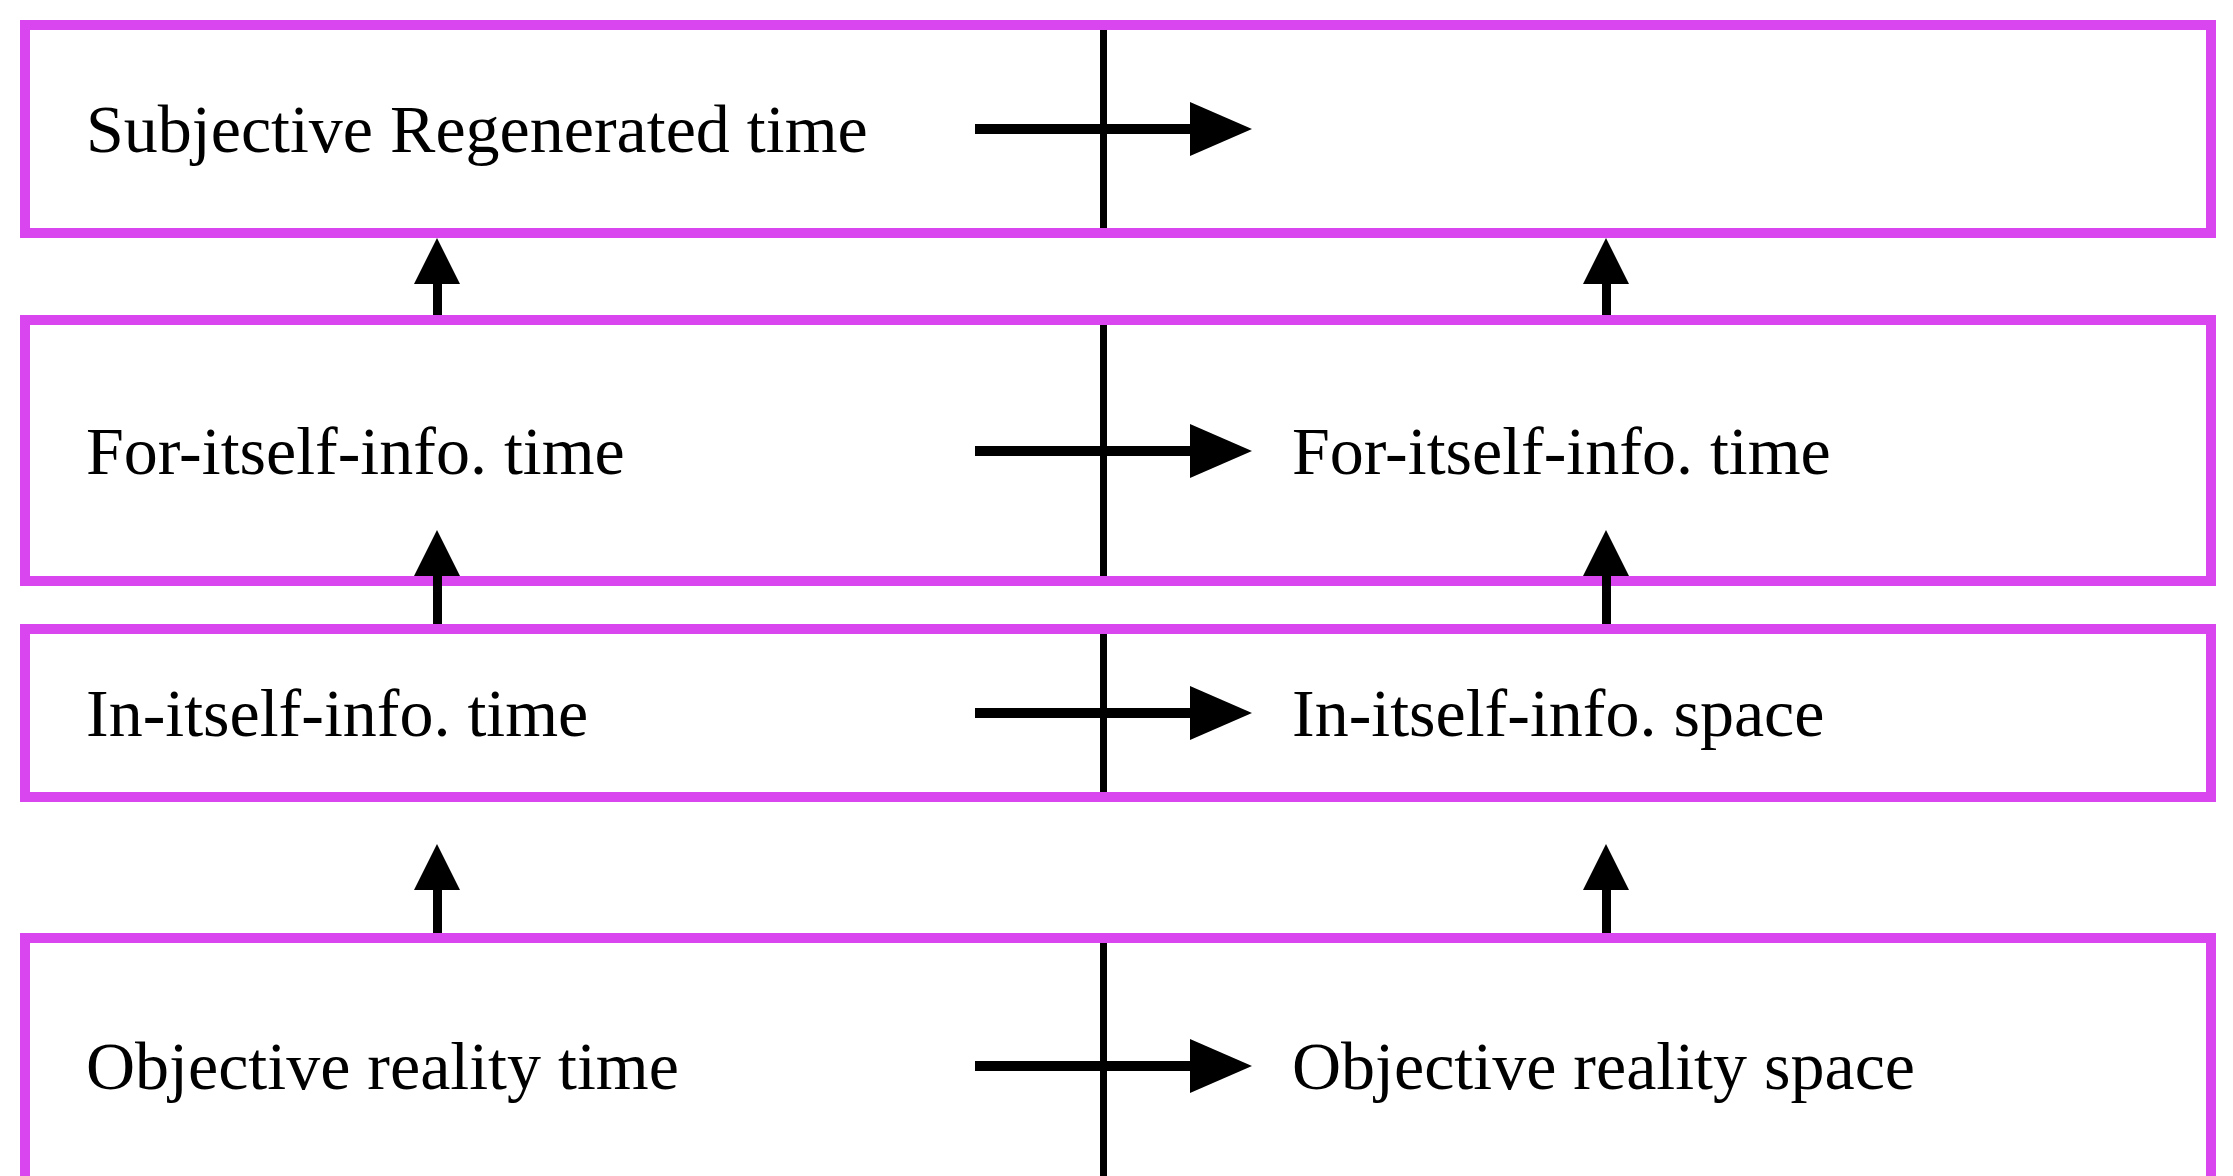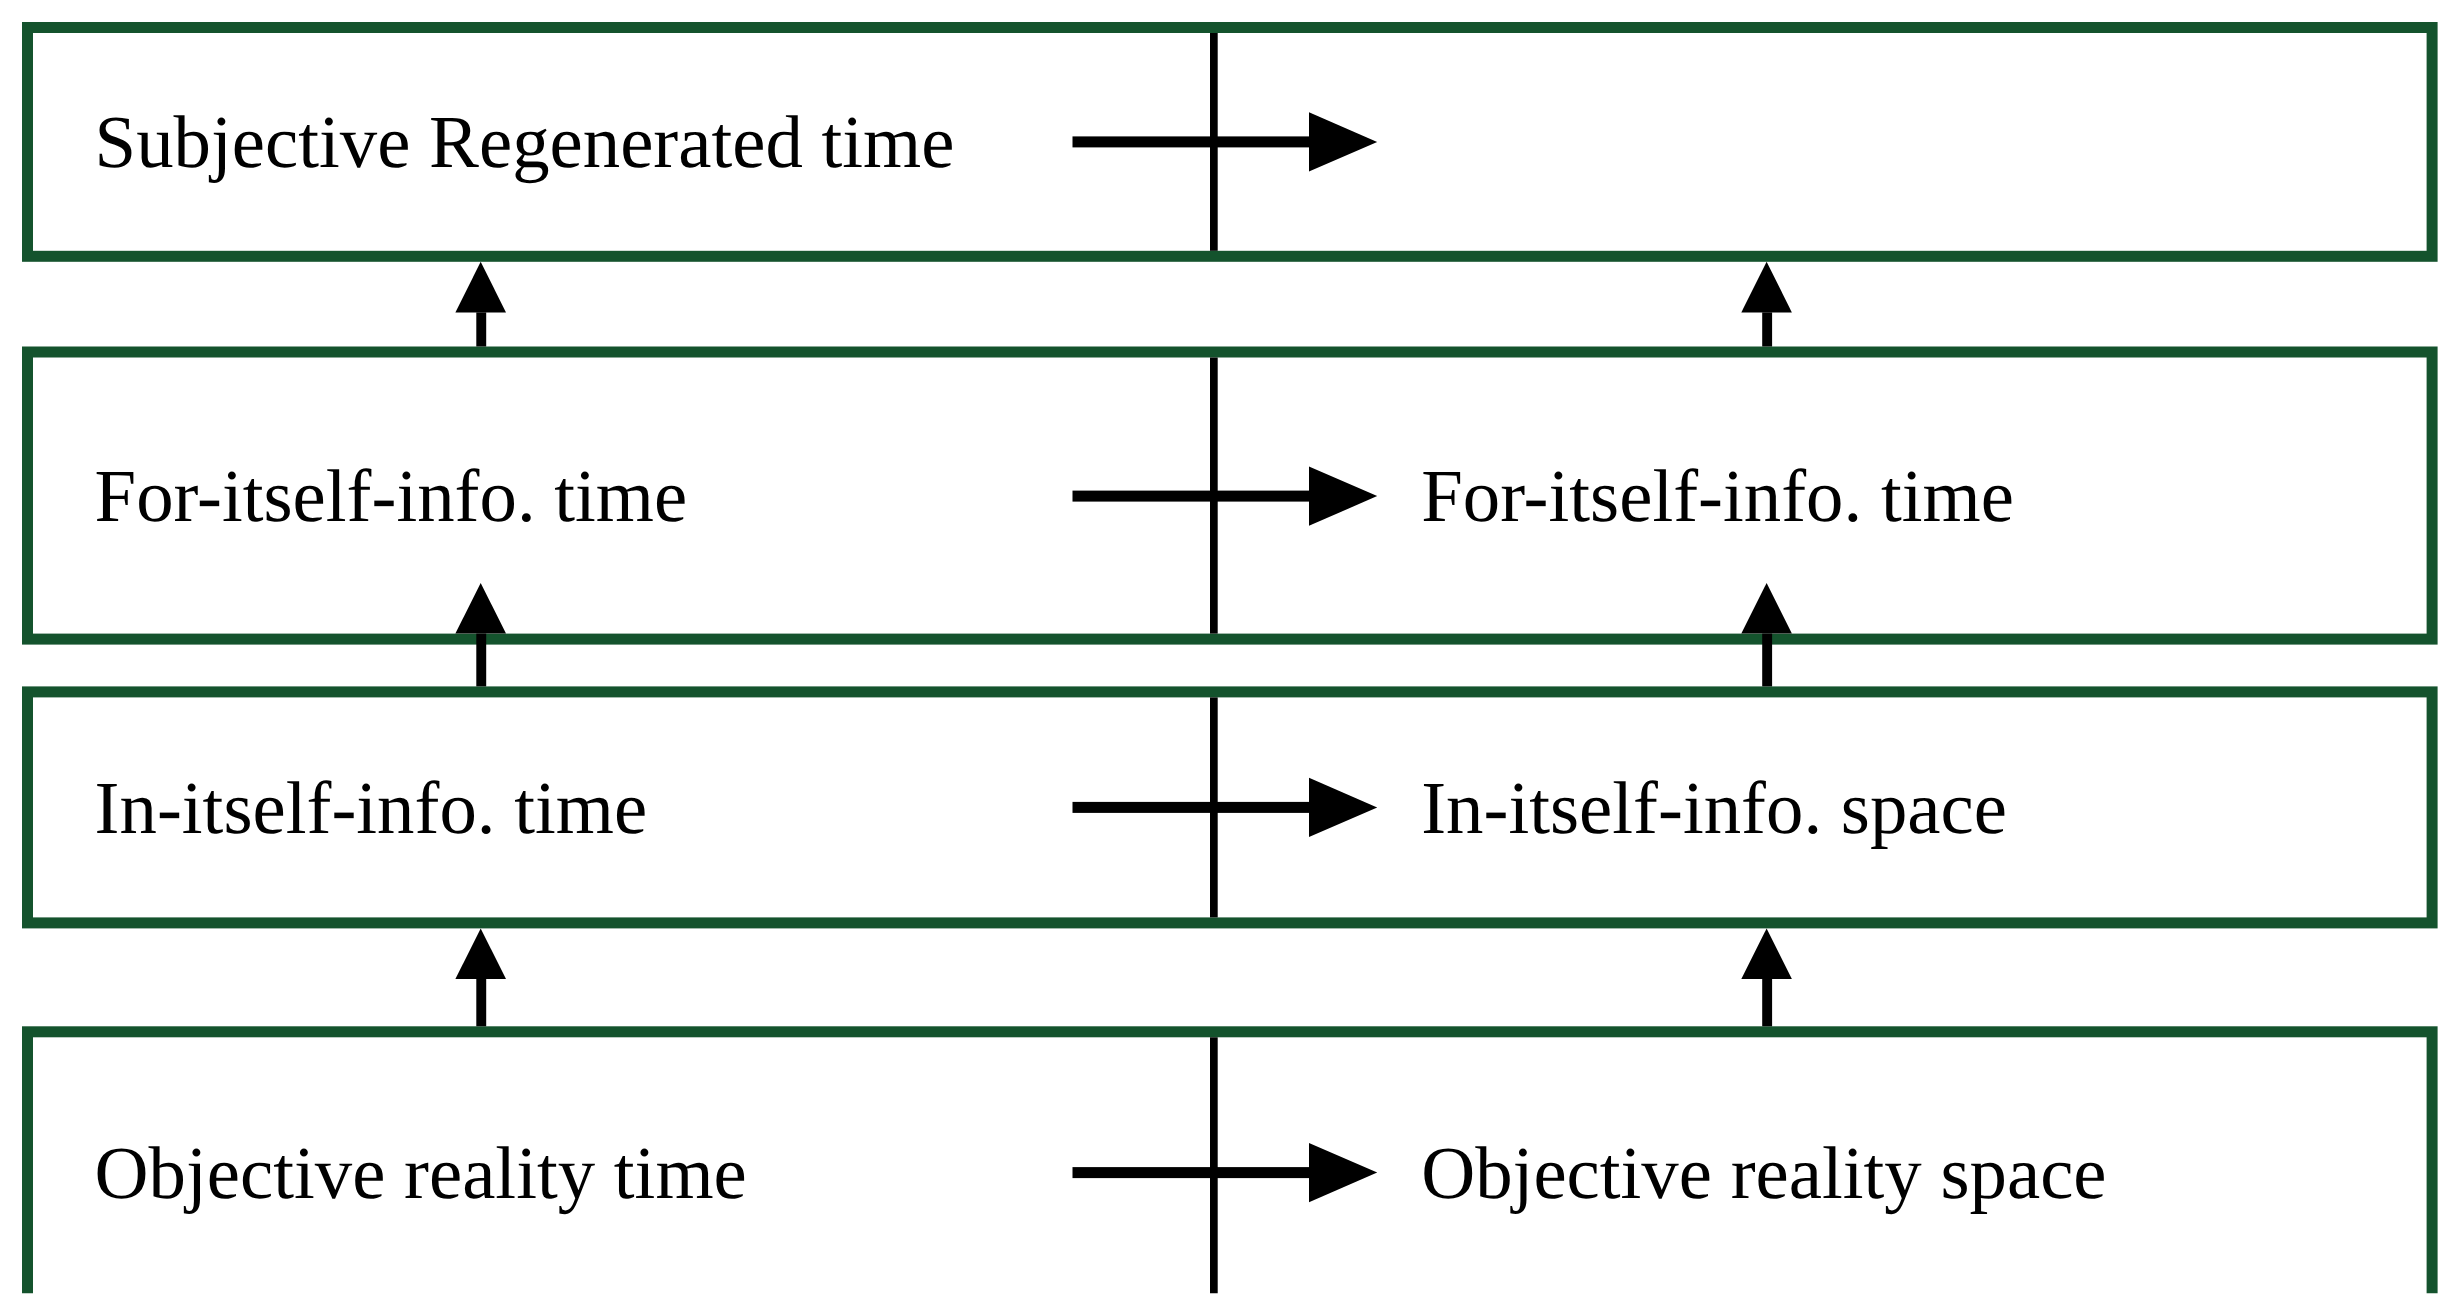--- a/index.html
+++ b/index.html
@@ -13,21 +13,21 @@
     height: 1176px;
     background: #ffffff;
     font-family: "Liberation Serif", "DejaVu Serif", serif;
     color: #000000;
     overflow: hidden;
   }
   .row {
     position: absolute;
     left: 20px;
     width: 2196px;
-    border: 10px solid #14532d;
+    border: 10px solid #d946ef;
     box-sizing: border-box;
     background: #ffffff;
   }
   .divider {
     position: absolute;
     top: 0;
     bottom: 0;
     left: 1070px;
     width: 7px;
     background: #000000;
@@ -105,21 +105,21 @@
   <section class="row" style="top:315px;height:271px">
     <div class="divider"></div>
     <div class="label left">For-itself-info. time</div>
     <div class="h-arrow">
       <span class="h-shaft"></span>
       <span class="h-head"></span>
     </div>
     <div class="label right">For-itself-info. time</div>
   </section>
 
-  <section class="row" style="top:624px;height:220px">
+  <section class="row" style="top:624px;height:178px">
     <div class="divider"></div>
     <div class="label left">In-itself-info. time</div>
     <div class="h-arrow">
       <span class="h-shaft"></span>
       <span class="h-head"></span>
     </div>
     <div class="label right">In-itself-info. space</div>
   </section>
 
   <section class="row" style="top:933px;height:265px">

